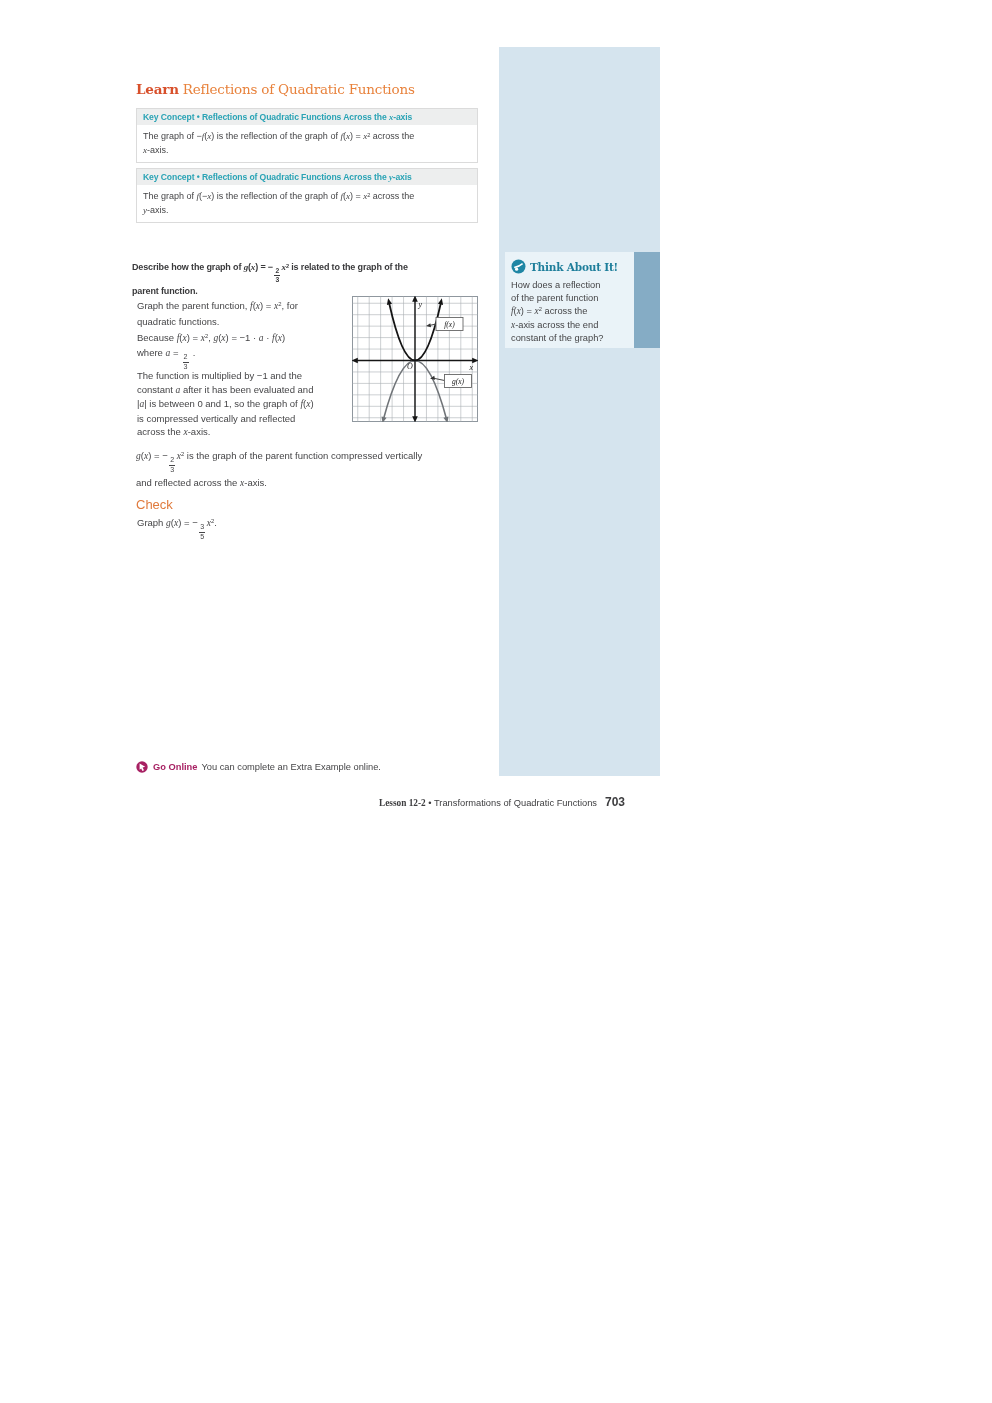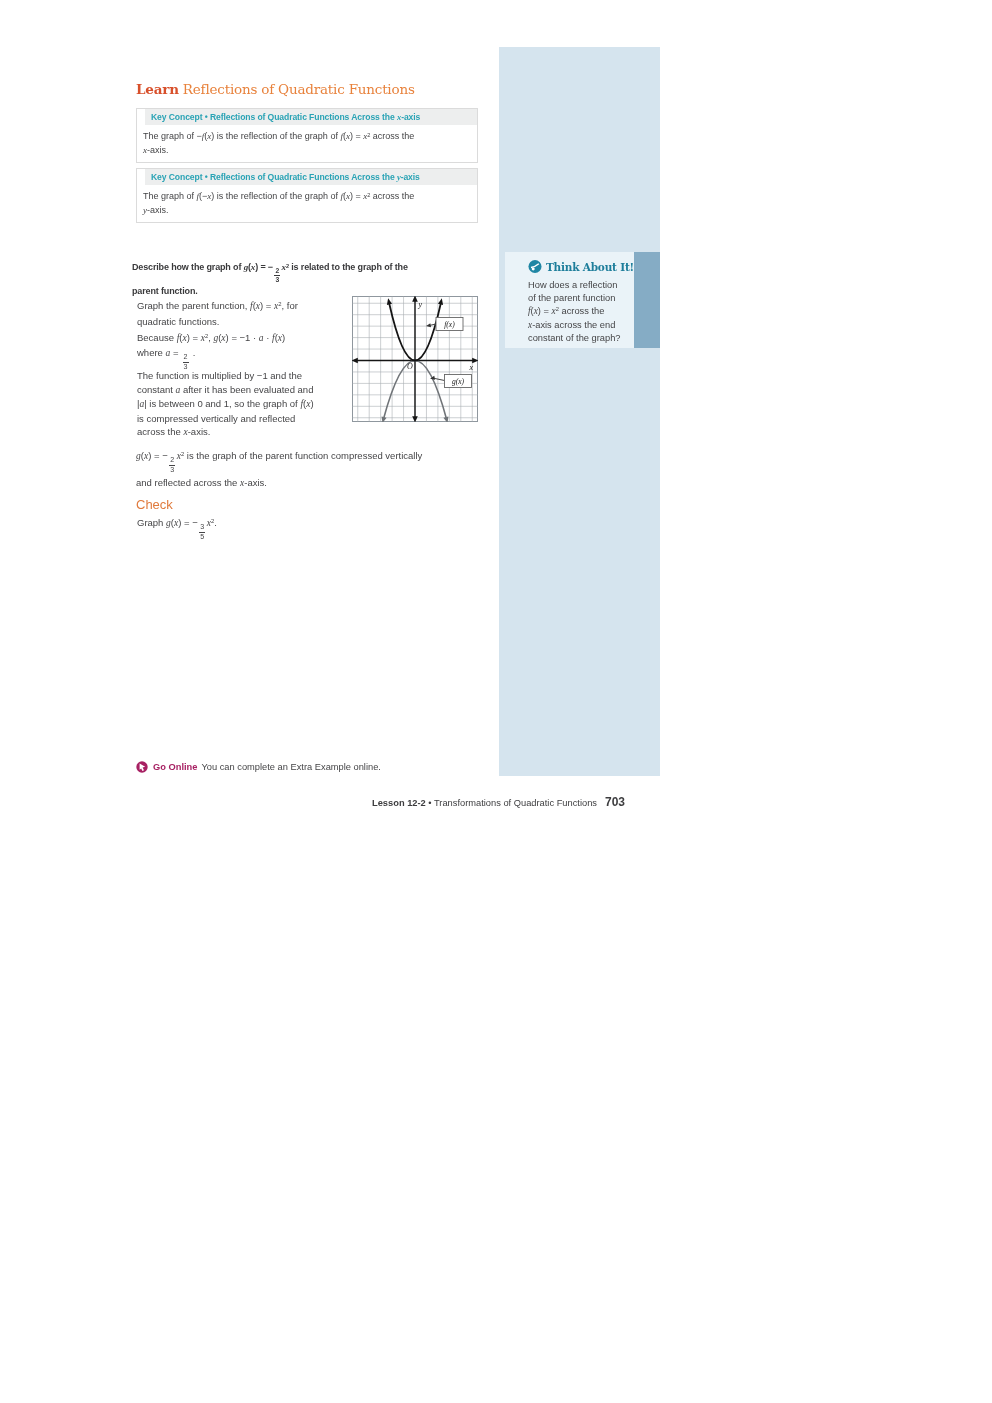--- a/index.html
+++ b/index.html
@@ -2,36 +2,36 @@
 <html><head>
 <meta charset="utf-8">
 <style>
   html,body{margin:0;padding:0;background:#fff;}
   .page{position:relative;width:992px;height:1403px;background:#fff;overflow:hidden;
         font-family:"Liberation Sans",sans-serif;color:#454547;}
   .abs{position:absolute;}
 
   
   .sidebar{left:499px;top:47px;width:161px;height:729px;background:#D5E4EE;}
-  .think-box{left:505px;top:252px;width:129px;height:96px;background:#EAF3F8;box-sizing:border-box;padding:7px 0 0 23px;}
+  .think-box{left:505px;top:252px;width:129px;height:96px;background:#EAF3F8;box-sizing:border-box;padding:7px 0 0 6px;}
   .think-tab{left:634px;top:252px;width:26px;height:96px;background:#85ACC5;}
   .think-head{display:flex;align-items:center;gap:4px;font-family:"DejaVu Serif",serif;font-weight:bold;
               font-size:10.5px;color:#1E7E9B;letter-spacing:-0.2px;white-space:nowrap;}
   .think-body{margin-top:5px;font-size:9.3px;line-height:13px;white-space:nowrap;color:#454547;}
 
   
   .heading{font-family:"DejaVu Serif",serif;font-size:13.5px;letter-spacing:-0.2px;white-space:nowrap;}
   .heading .lbl{font-weight:bold;color:#D8502B;}
   .heading .ttl{font-weight:normal;color:#E8823C;}
 
   
   .kc{left:136px;top:108px;width:342px;border:1px solid #DBDBDB;background:#fff;box-sizing:border-box;}
   .kc-2{top:168px;}
   .kc .hdr{background:#EDEEEE;font-weight:bold;font-size:8.6px;color:#2AA3B5;padding:3px 6px;
-           letter-spacing:-0.1px;white-space:nowrap;margin-left:8px;}
+           letter-spacing:-0.1px;white-space:nowrap;}
   .kc .bdy{padding:5px 6px 6px 6px;font-size:9px;line-height:12.5px;white-space:nowrap;color:#454547;}
 
   
   .prompt{left:132px;top:260px;font-weight:bold;font-size:9px;letter-spacing:-0.15px;line-height:15px;
           white-space:nowrap;color:#3A3A3C;}
   .para{font-size:9.5px;line-height:13.6px;white-space:nowrap;}
   .p1{left:137px;top:299px;}
   .p2{left:137px;top:331px;line-height:14px;}
   .p3{left:137px;top:369px;}
   .conclusion{left:136px;top:447px;line-height:17px;}
@@ -39,21 +39,21 @@
   .check-head{left:136px;top:497px;font-size:13px;color:#E07A3C;white-space:nowrap;}
   .check-body{left:137px;top:516px;}
 
   .figure{left:352px;top:296px;width:126px;height:126px;}
 
   .go-online{left:136px;top:761px;display:flex;align-items:center;gap:5px;font-size:9.3px;white-space:nowrap;text-align:right;}
   .go-online .lbl{color:#A72163;font-weight:bold;}
   .go-online .txt{margin-left:-1px;color:#454547;}
 
   .page-footer{left:136px;top:795px;width:489px;text-align:right;font-size:9.3px;color:#3D3D3F;white-space:nowrap;}
-  .page-footer .lesson{font-weight:bold;}
+  .page-footer .lesson{font-weight:bold;font-family:Liberation Serif, serif;}
   .page-footer .pagenum{font-weight:bold;font-size:12px;margin-left:8px;}
 
   
   .frac{display:inline-flex;flex-direction:column;align-items:center;line-height:1;font-size:0.75em;
         vertical-align:-0.4em;margin:0 1.5px;}
   .frac .num{border-bottom:1px solid currentColor;padding:0 1px 1px;}
   .frac .den{padding-top:1px;}
   .sup{font-size:0.62em;position:relative;top:-0.45em;}
   .i{font-family:"Liberation Serif",serif;font-style:italic;}
 </style>

